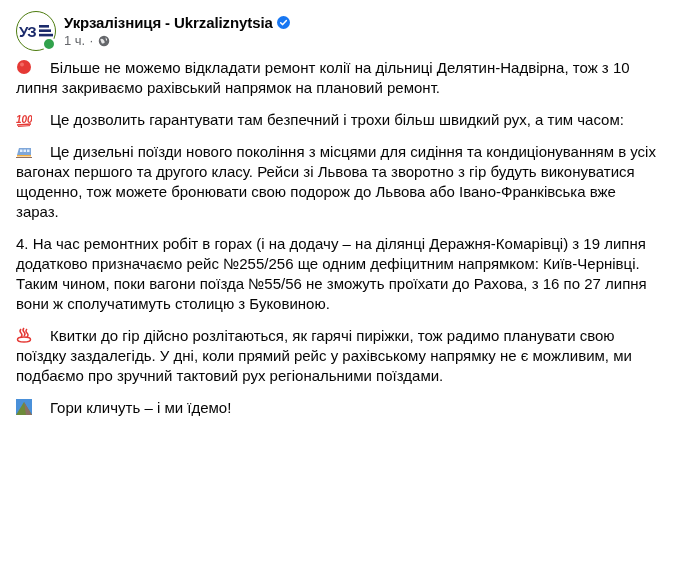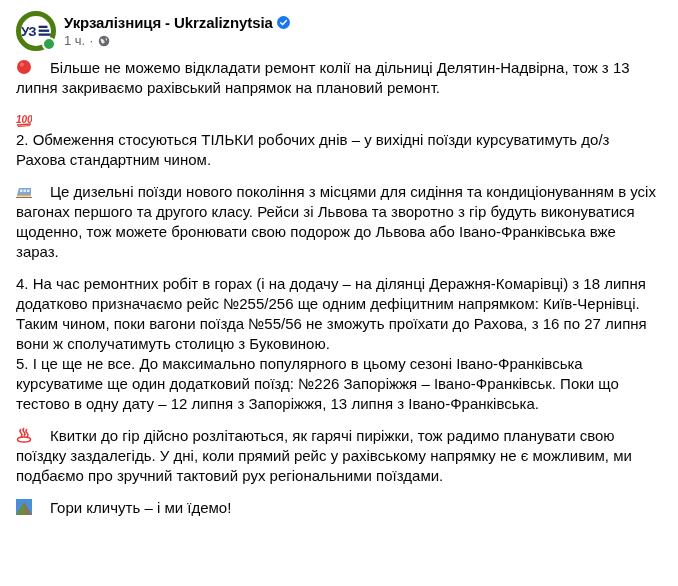--- a/index.html
+++ b/index.html
@@ -1,20 +1,20 @@
 <!DOCTYPE html>
 <html><head>
   <meta charset="utf-8">
   <style>
     html, body { margin: 0; padding: 0; background: #ffffff; }
     body { width: 678px; height: 586px; overflow: hidden; font-family: "Liberation Sans", "DejaVu Sans", sans-serif; color: #050505; }
     .post { position: relative; width: 678px; height: 586px; box-sizing: border-box; padding: 0 16px; }
     .header { display: flex; align-items: center; height: 56px; padding-top: 6px; box-sizing: border-box; }
     .avatar-wrap { position: relative; width: 40px; height: 40px; margin-right: 8px; flex: 0 0 40px; cursor: pointer; }
-    .avatar { width: 40px; height: 40px; border-radius: 50%; background: #ffffff; border: 5px solid #4d7c0f; box-sizing: border-box; display: flex; align-items: center; justify-content: center; overflow: hidden; }
+    .avatar { width: 40px; height: 40px; border-radius: 50%; background: #ffffff; border: 1px solid #4d7c0f; box-sizing: border-box; display: flex; align-items: center; justify-content: center; overflow: hidden; }
     .online-dot { position: absolute; right: 0; bottom: 0; width: 10px; height: 10px; border-radius: 50%; background: #31a24c; border: 2px solid #ffffff; }
     .meta { display: flex; flex-direction: column; justify-content: center; }
     .name-row { display: flex; align-items: center; }
     .page-name { font-weight: bold; font-size: 15px; color: #050505; cursor: pointer; letter-spacing: -0.1px; }
     .verified { margin-left: 4px; width: 13px; height: 13px; display: inline-flex; }
     .sub-row { display: flex; align-items: center; font-size: 13px; color: #65676b; margin-top: 2px; }
     .sub-row .dot { margin: 0 4px; }
     .globe { width: 12px; height: 12px; display: inline-flex; }
     .body-text { font-size: 15px; line-height: 20px; color: #050505; padding-top: 2px; }
     .para { margin: 0 0 12px 0; }
@@ -63,50 +63,48 @@
   </div>
 
   <div class="body-text">
 
     <p class="para">
       <span class="emoji">
         <svg width="16" height="16" viewBox="0 0 16 16">
             <circle cx="8" cy="8" r="7" fill="#e53935"></circle>
             <circle cx="6" cy="5.5" r="2" fill="#ff8a80" opacity="0.6"></circle>
           </svg>
-      </span><span>Більше не можемо відкладати ремонт колії на дільниці Делятин-Надвірна, тож з 13 липня закриваємо рахівський напрямок на плановий ремонт.</span>
+      </span><span>Більше не можемо відкладати ремонт колії на дільниці Делятин-Надвірна, тож з 10 липня закриваємо рахівський напрямок на плановий ремонт.</span>
     </p>
 
     <p class="para">
       <span class="emoji">
         <svg width="16" height="16" viewBox="0 0 16 16">
           <text x="0" y="12" font-family="Liberation Sans, sans-serif" font-weight="bold" font-style="italic" font-size="10" fill="#e53935">100</text>
           <path d="M1 14 L15 13" stroke="#e53935" stroke-width="1.3"></path>
           <path d="M2 15.5 L14 14.6" stroke="#e53935" stroke-width="1"></path>
         </svg>
-      </span>
-      <span class="line">2. Обмеження стосуються ТІЛЬКИ робочих днів – у вихідні поїзди курсуватимуть до/з Рахова стандартним чином.</span>
+      </span><span>Це дозволить гарантувати там безпечний і трохи більш швидкий рух, а тим часом:</span>
     </p>
 
     <p class="para">
       <span class="emoji">
         <svg width="16" height="16" viewBox="0 0 16 16">
           <path d="M1 12 L3 5 L15 5 L15 12 Z" fill="#7fa7d9"></path>
           <rect x="4" y="6.5" width="2.5" height="2.5" fill="#e3f0ff"></rect>
           <rect x="7.5" y="6.5" width="2.5" height="2.5" fill="#e3f0ff"></rect>
           <rect x="11" y="6.5" width="2.5" height="2.5" fill="#e3f0ff"></rect>
           <rect x="1" y="12" width="14" height="1.5" fill="#f5b041"></rect>
           <rect x="0" y="14" width="16" height="1" fill="#8d6e63"></rect>
         </svg>
       </span><span>Це дизельні поїзди нового покоління з місцями для сидіння та кондиціонуванням в усіх вагонах першого та другого класу. Рейси зі Львова та зворотно з гір будуть виконуватися щоденно, тож можете бронювати свою подорож до Львова або Івано-Франківська вже зараз.</span>
     </p>
 
     <p class="para">
-      <span class="line">4. На час ремонтних робіт в горах (і на додачу – на ділянці Деражня-Комарівці) з 18 липня додатково призначаємо рейс №255/256 ще одним дефіцитним напрямком: Київ-Чернівці. Таким чином, поки вагони поїзда №55/56 не зможуть проїхати до Рахова, з 16 по 27 липня вони ж сполучатимуть столицю з Буковиною.</span>
-      <span class="line">5. І це ще не все. До максимально популярного в цьому сезоні Івано-Франківська курсуватиме ще один додатковий поїзд: №226 Запоріжжя – Івано-Франківськ. Поки що тестово в одну дату – 12 липня з Запоріжжя, 13 липня з Івано-Франківська.</span>
+      <span class="line">4. На час ремонтних робіт в горах (і на додачу – на ділянці Деражня-Комарівці) з 19 липня додатково призначаємо рейс №255/256 ще одним дефіцитним напрямком: Київ-Чернівці. Таким чином, поки вагони поїзда №55/56 не зможуть проїхати до Рахова, з 16 по 27 липня вони ж сполучатимуть столицю з Буковиною.</span>
     </p>
 
     <p class="para">
       <span class="emoji">
         <svg width="16" height="16" viewBox="0 0 16 16">
           <path d="M5 2 Q3 4 5 6 Q7 8 5 10" stroke="#e53935" stroke-width="1.5" fill="none"></path>
           <path d="M8 1 Q6 3 8 5 Q10 7 8 9" stroke="#e53935" stroke-width="1.5" fill="none"></path>
           <path d="M11 2 Q9 4 11 6 Q13 8 11 10" stroke="#e53935" stroke-width="1.5" fill="none"></path>
           <ellipse cx="8" cy="12.5" rx="6.5" ry="2.5" fill="none" stroke="#e53935" stroke-width="1.5"></ellipse>
         </svg>

